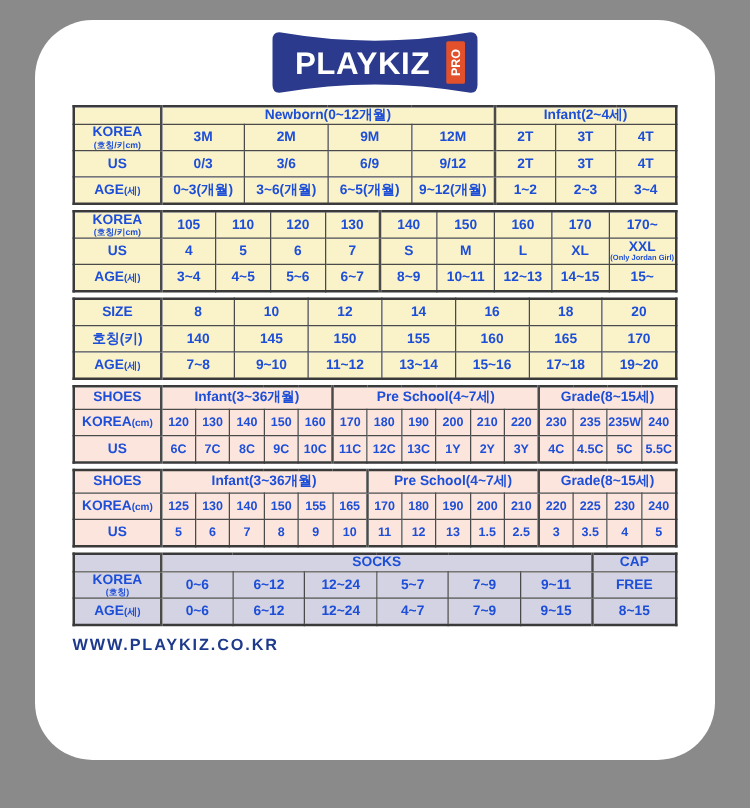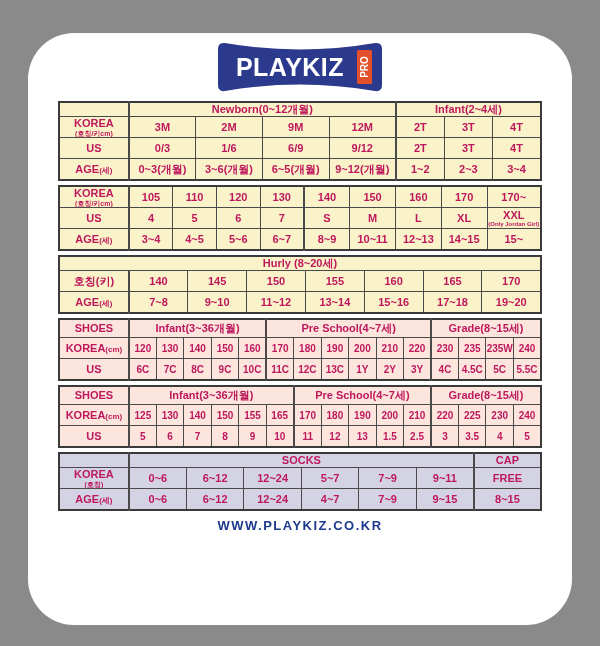--- a/index.html
+++ b/index.html
@@ -1,48 +1,48 @@
 <!DOCTYPE html>
 <html><head>
 <meta charset="utf-8">
 <style>
   html,body{margin:0;padding:0;}
   body{
     width:600px;height:646px;background:#8A8A8A;position:relative;
     font-family:"Liberation Sans",sans-serif;
   }
   .card{
-    position:absolute;left:28px;top:33px;width:544px;height:592px;
+    position:absolute;left:28px;top:16px;width:544px;height:592px;
     background:#FFFFFF;border-radius:46px;box-sizing:border-box;
     padding:6px 30px 0 30px;overflow:hidden;
   }
   .logo-wrap{text-align:center;height:58px;margin:0 0 4px 0;}
   .tbl{
     width:100%;border-collapse:collapse;table-layout:fixed;
     margin-bottom:4px;border:2px solid #3A3A3A;
-    font-weight:bold;color:#be185d;
+    font-weight:bold;color:#1d4ed8;
   }
   .tbl td{
     border:1px solid #4A4A4A;text-align:center;vertical-align:middle;
     padding:0;font-size:11px;height:20px;line-height:1.1;overflow:hidden;
   }
   .tbl tr.ttl td{height:13px;}
   .tbl tr.grp td{height:17px;}
   .gb{border-left-width:2px !important;}
   .yellow td{background:#FAF3C9;}
   .pink td{background:#FCE5DC;}
   .lav td{background:#D3D3E3;}
   .shoe td{font-size:10px;}
   .shoe td.lbl, .shoe tr.ttl td, .shoe tr.grp td{font-size:11px;}
   .sub-b{display:block;font-size:7px;line-height:7px;font-weight:bold;}
   .sub-i{font-size:8px;}
   .note{display:block;font-size:6px;line-height:6px;}
   .fs10{font-size:10px;}
   .footer{
-    text-align:center;color:#1E3A8C;font-size:13px;font-weight:bold;
+    color:#1E3A8C;font-size:13px;font-weight:bold;
     letter-spacing:1.5px;margin-top:7px;
   }
 </style>
 </head>
 <body>
 
 <div class="card">
 
   <div class="logo-wrap">
     <svg width="168" height="56" viewBox="0 0 168 56">
@@ -76,21 +76,21 @@
       <td>2M</td>
       <td>9M</td>
       <td>12M</td>
       <td class="gb">2T</td>
       <td>3T</td>
       <td>4T</td>
     </tr>
     <tr>
       <td class="lbl">US</td>
       <td class="gb">0/3</td>
-      <td>1/6</td>
+      <td>3/6</td>
       <td>6/9</td>
       <td>9/12</td>
       <td class="gb">2T</td>
       <td>3T</td>
       <td>4T</td>
     </tr>
     <tr>
       <td class="lbl"><span>AGE</span><span class="sub-i">(세)</span></td>
       <td class="gb fs10">0~3(개월)</td>
       <td class="fs10">3~6(개월)</td>
@@ -161,22 +161,29 @@
       <col style="width:14.5%">
         <col style="width:12.21%">
         <col style="width:12.21%">
         <col style="width:12.21%">
         <col style="width:12.21%">
         <col style="width:12.21%">
         <col style="width:12.21%">
         <col style="width:12.24%">
     </colgroup>
     <tbody>
-        <tr class="ttl">
-      <td colspan="8">Hurly (8~20세)</td>
+    <tr>
+      <td class="lbl">SIZE</td>
+      <td class="gb">8</td>
+      <td>10</td>
+      <td>12</td>
+      <td>14</td>
+      <td>16</td>
+      <td>18</td>
+      <td>20</td>
     </tr>
     <tr>
       <td class="lbl">호칭(키)</td>
       <td class="gb">140</td>
       <td>145</td>
       <td>150</td>
       <td>155</td>
       <td>160</td>
       <td>165</td>
       <td>170</td>

